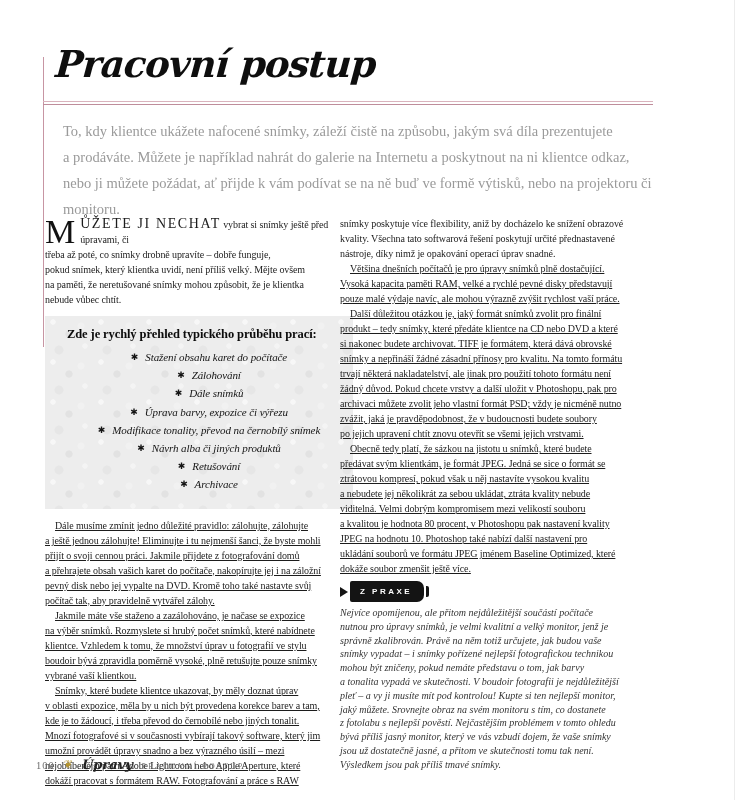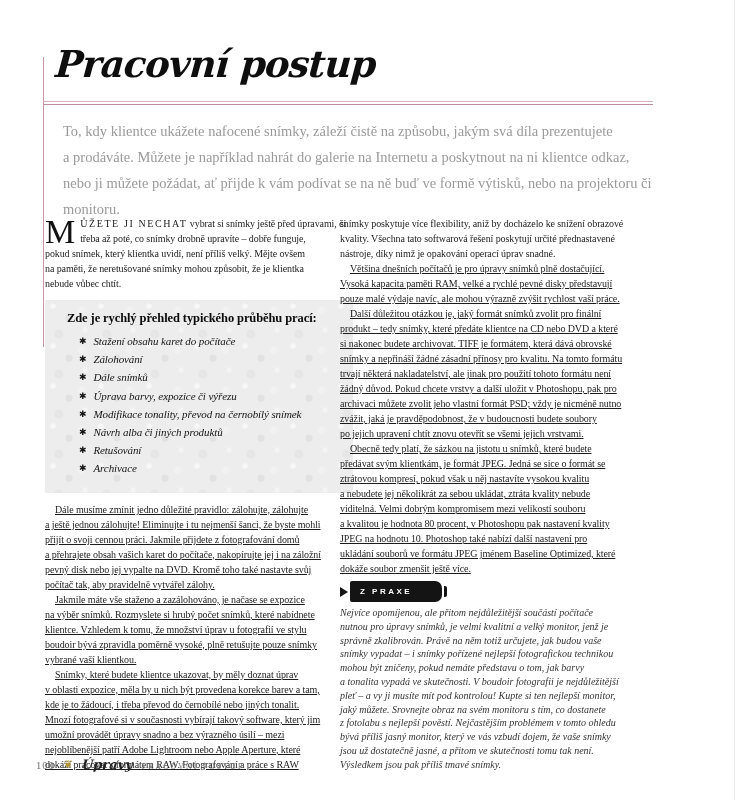--- a/index.html
+++ b/index.html
@@ -17,43 +17,43 @@
   .intro{position:absolute;left:55px;top:110px;width:676px;margin:8px;
         font-size:14.5px;line-height:26px;color:#9a9a9a;white-space:pre-line;}
 
   .col{position:absolute;top:216px;font-size:10px;line-height:15px;color:#1c1c1c;letter-spacing:-0.1px;}
   .col p{margin:0;white-space:pre-line;}
   .col-left{left:45px;width:318px;}
   .col-right{left:340px;width:352px;}
   .indent{text-indent:10px;text-decoration:underline;}
 
   .dropcap{float:left;font-size:34px;line-height:27px;padding:2px 5px 0 0;color:#111;}
-  .lead{font-size:10px;letter-spacing:1.6px;}
+  .lead{font-size:14px;letter-spacing:1.6px;}
 
   .lace-box{margin:9px 0 9px 0;width:308px;box-sizing:border-box;
         padding:11px 14px 14px 22px;
         background-color:#ededed;
         background-image:
           radial-gradient(circle at 8px 6px,  #f7f7f7 2.4px, transparent 3px),
           radial-gradient(circle at 24px 18px,#e2e2e2 3.2px, transparent 4px),
           radial-gradient(circle at 40px 30px,#f4f4f4 2.4px, transparent 3px),
           radial-gradient(circle at 14px 34px,#e6e6e6 4px,   transparent 5px),
           radial-gradient(circle at 36px 10px,#f1f1f1 3px,   transparent 4px);
         background-size:48px 40px;}
   .lace-box h2{margin:0;font-size:12.5px;color:#0c0c0c;}
-  .lace-box ul{margin:7px 0 0 12px;padding:0;list-style:none;}
+  .lace-box ul{margin:7px 0 0 12px;padding:0;list-style:none;text-align:center;}
   .lace-box li{font-style:italic;font-size:11px;line-height:17.2px;color:#141414;}
   .bullet{font-style:normal;font-size:9px;margin-right:7px;position:relative;top:-1px;}
 
   .badge-row{display:flex;align-items:center;margin:8px 0 7px 0;height:15px;}
   .badge-arrow{width:0;height:0;border-top:5px solid transparent;border-bottom:5px solid transparent;
         border-left:8px solid #141414;margin-right:2px;}
   .badge{background:#141414;color:#ffffff;font-family:"Liberation Sans",sans-serif;
         font-size:8px;font-weight:bold;letter-spacing:2.5px;
-        padding:3px 30px 3px 10px;border-radius:2px 7px 7px 2px;}
+        padding:3px 12px 3px 10px;border-radius:2px 7px 7px 2px;}
   .badge-tail{width:3px;height:11px;background:#141414;margin-left:2px;border-radius:0 2px 2px 0;}
   .z-text{font-style:italic;font-size:10px;line-height:13.8px;color:#333333;letter-spacing:0;}
 
   .footer{position:absolute;left:36px;top:757px;display:flex;align-items:baseline;gap:9px;}
   .page-num{font-size:10.5px;letter-spacing:1px;color:#6e6e6e;}
   .orn{color:#b5952f;font-size:11px;align-self:center;}
   .script-word{font-family:"DejaVu Serif",serif;font-style:italic;font-weight:600;
         font-size:13px;color:#222;transform:skewX(-4deg);}
   .chapter-label{font-size:7.5px;letter-spacing:2.3px;color:#6e6e6e;}
 </style>

